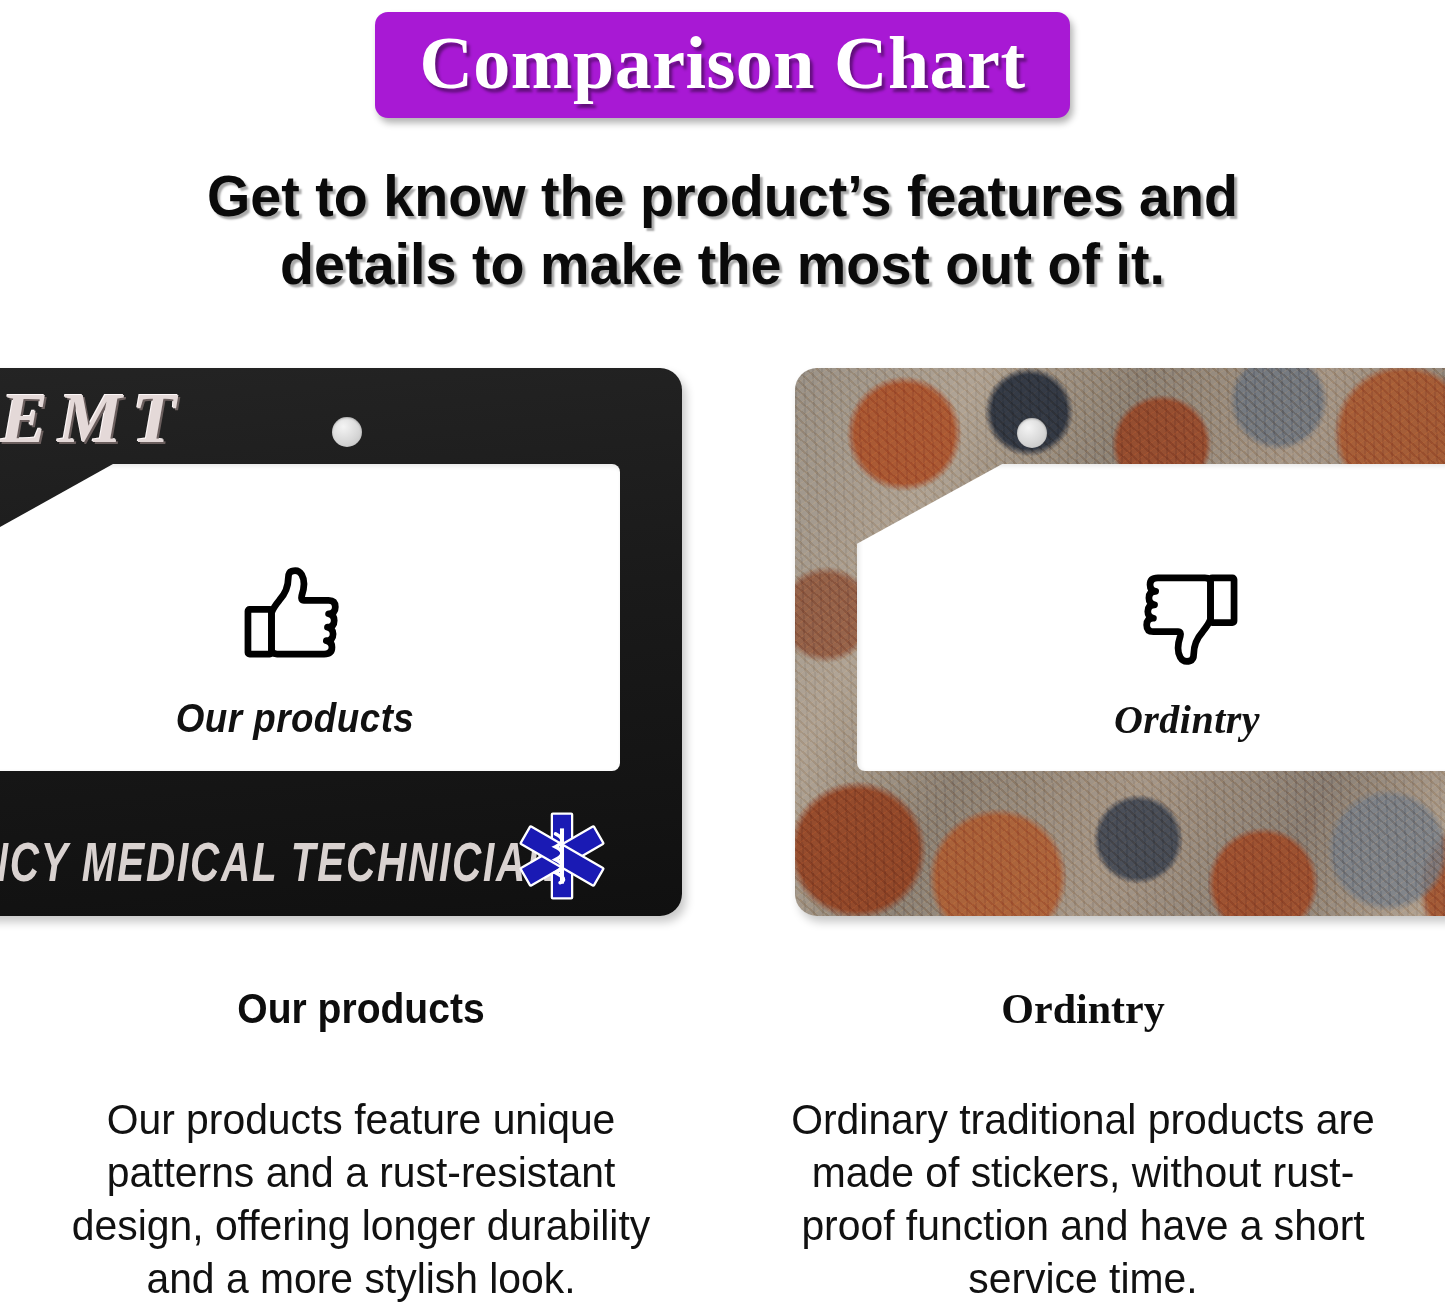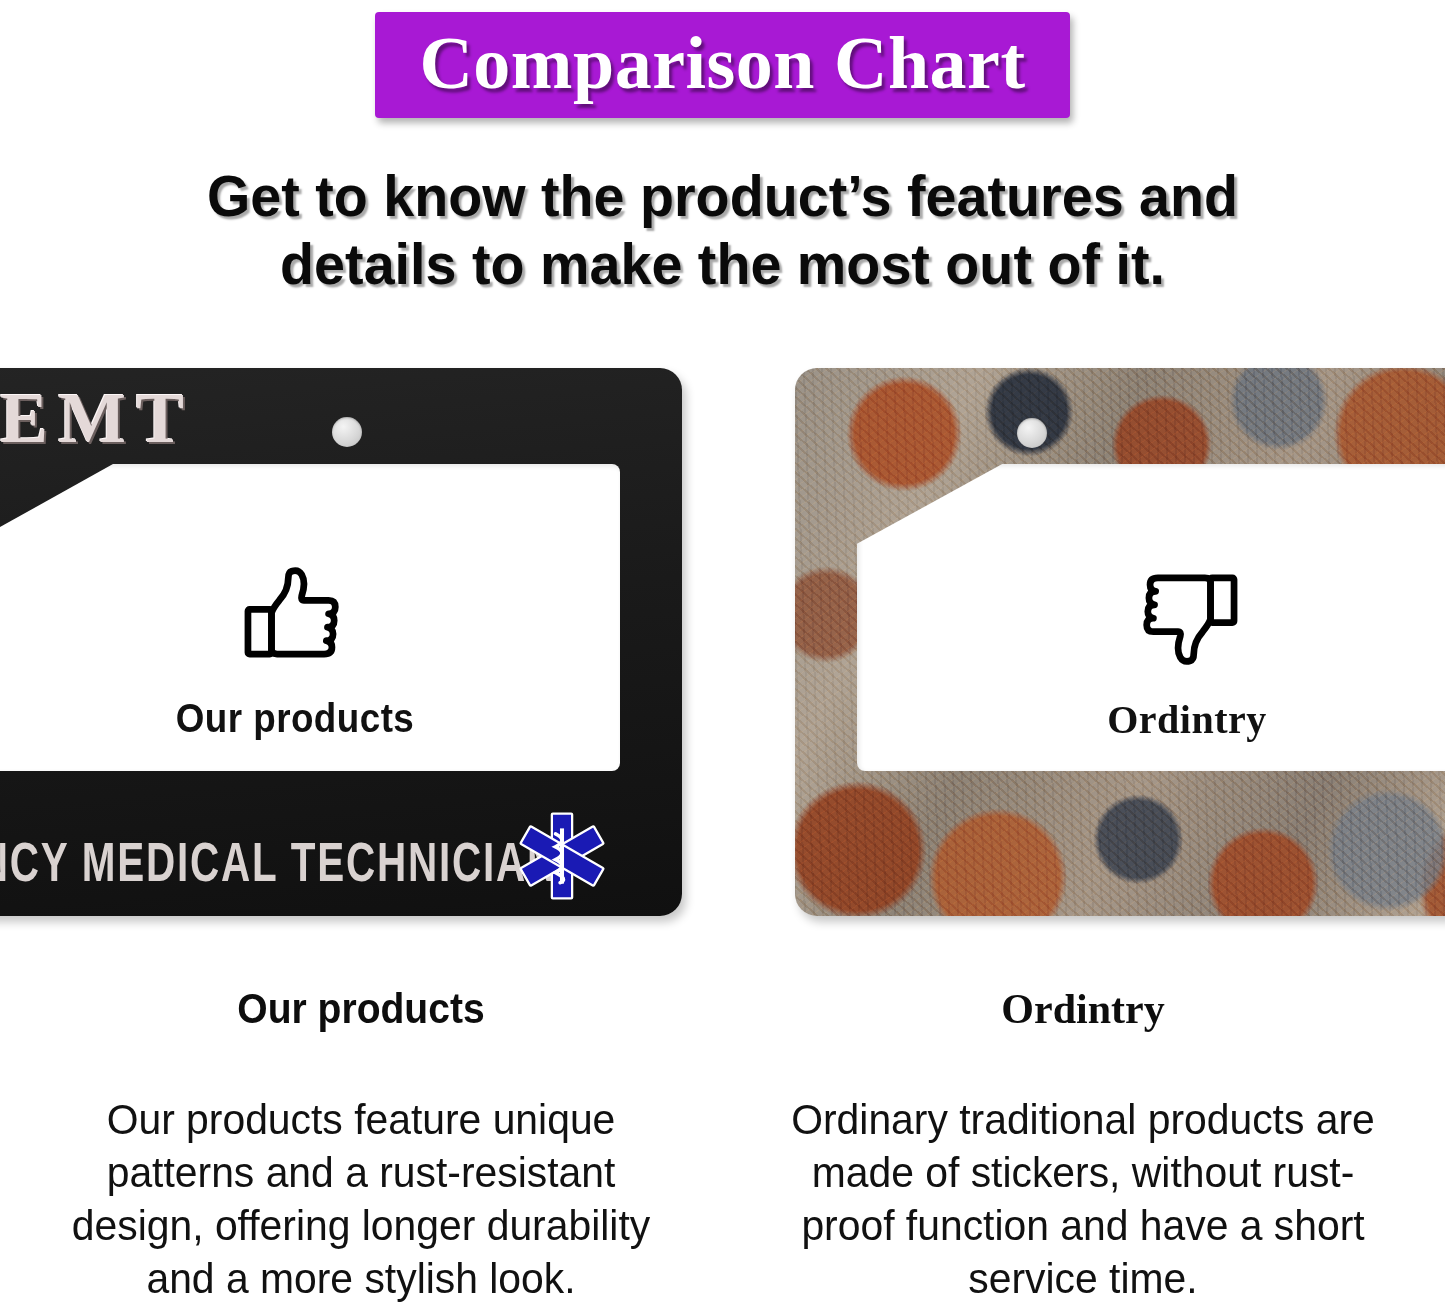--- a/index.html
+++ b/index.html
@@ -19,21 +19,21 @@
   .banner-wrap {
     position: absolute;
     left: 0;
     top: 12px;
     width: 1445px;
     text-align: center;
   }
   .banner {
     display: inline-block;
     background: #a819d4;
-    border-radius: 4px;
+    border-radius: 13px;
     padding: 10px 44px 14px 44px;
     box-shadow: 3px 5px 7px rgba(0,0,0,0.30);
   }
   .banner-title {
     font-family: "Liberation Serif", serif;
     font-weight: bold;
     font-size: 74px;
     line-height: 82px;
     color: #ffffff;
     letter-spacing: 0.5px;
@@ -59,20 +59,21 @@
   }
   .subtitle .line { display: block; }
 
   
   .frames {
     position: absolute;
     left: 0;
     top: 350px;
     width: 1174px;
     height: 585px;
+    font-style: italic;
   }
 
   
   .plate {
     position: absolute;
     top: 18px;
     height: 548px;
     border-radius: 22px;
     box-shadow: 4px 6px 10px rgba(0,0,0,0.22);
     overflow: hidden;

